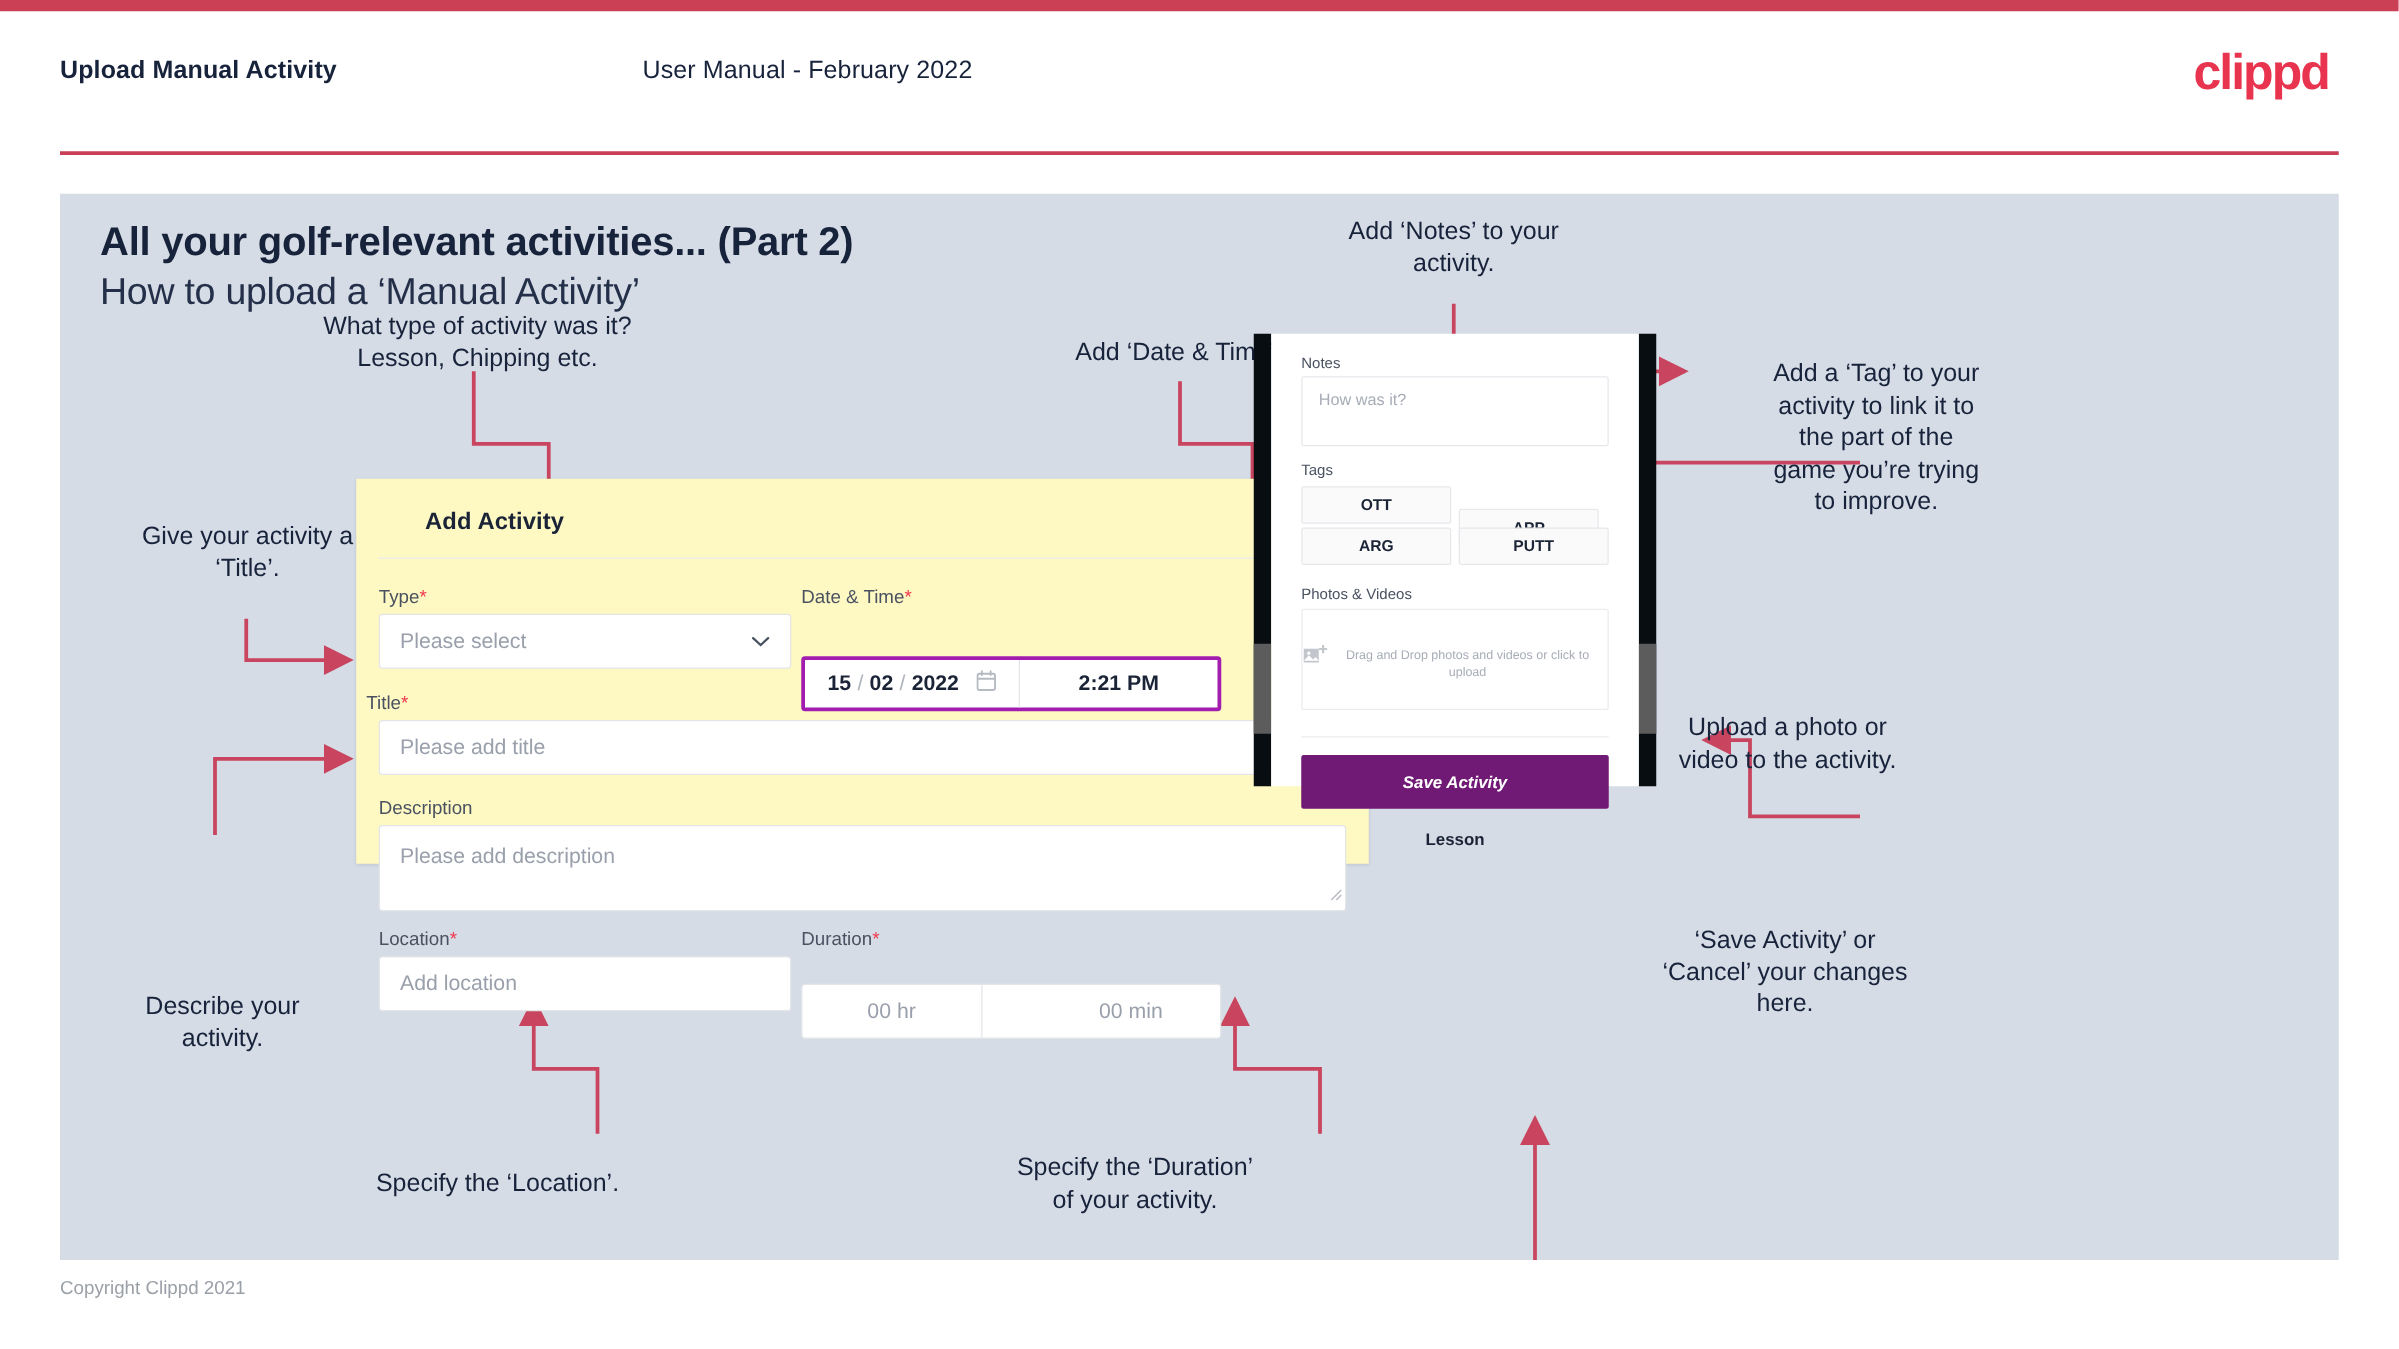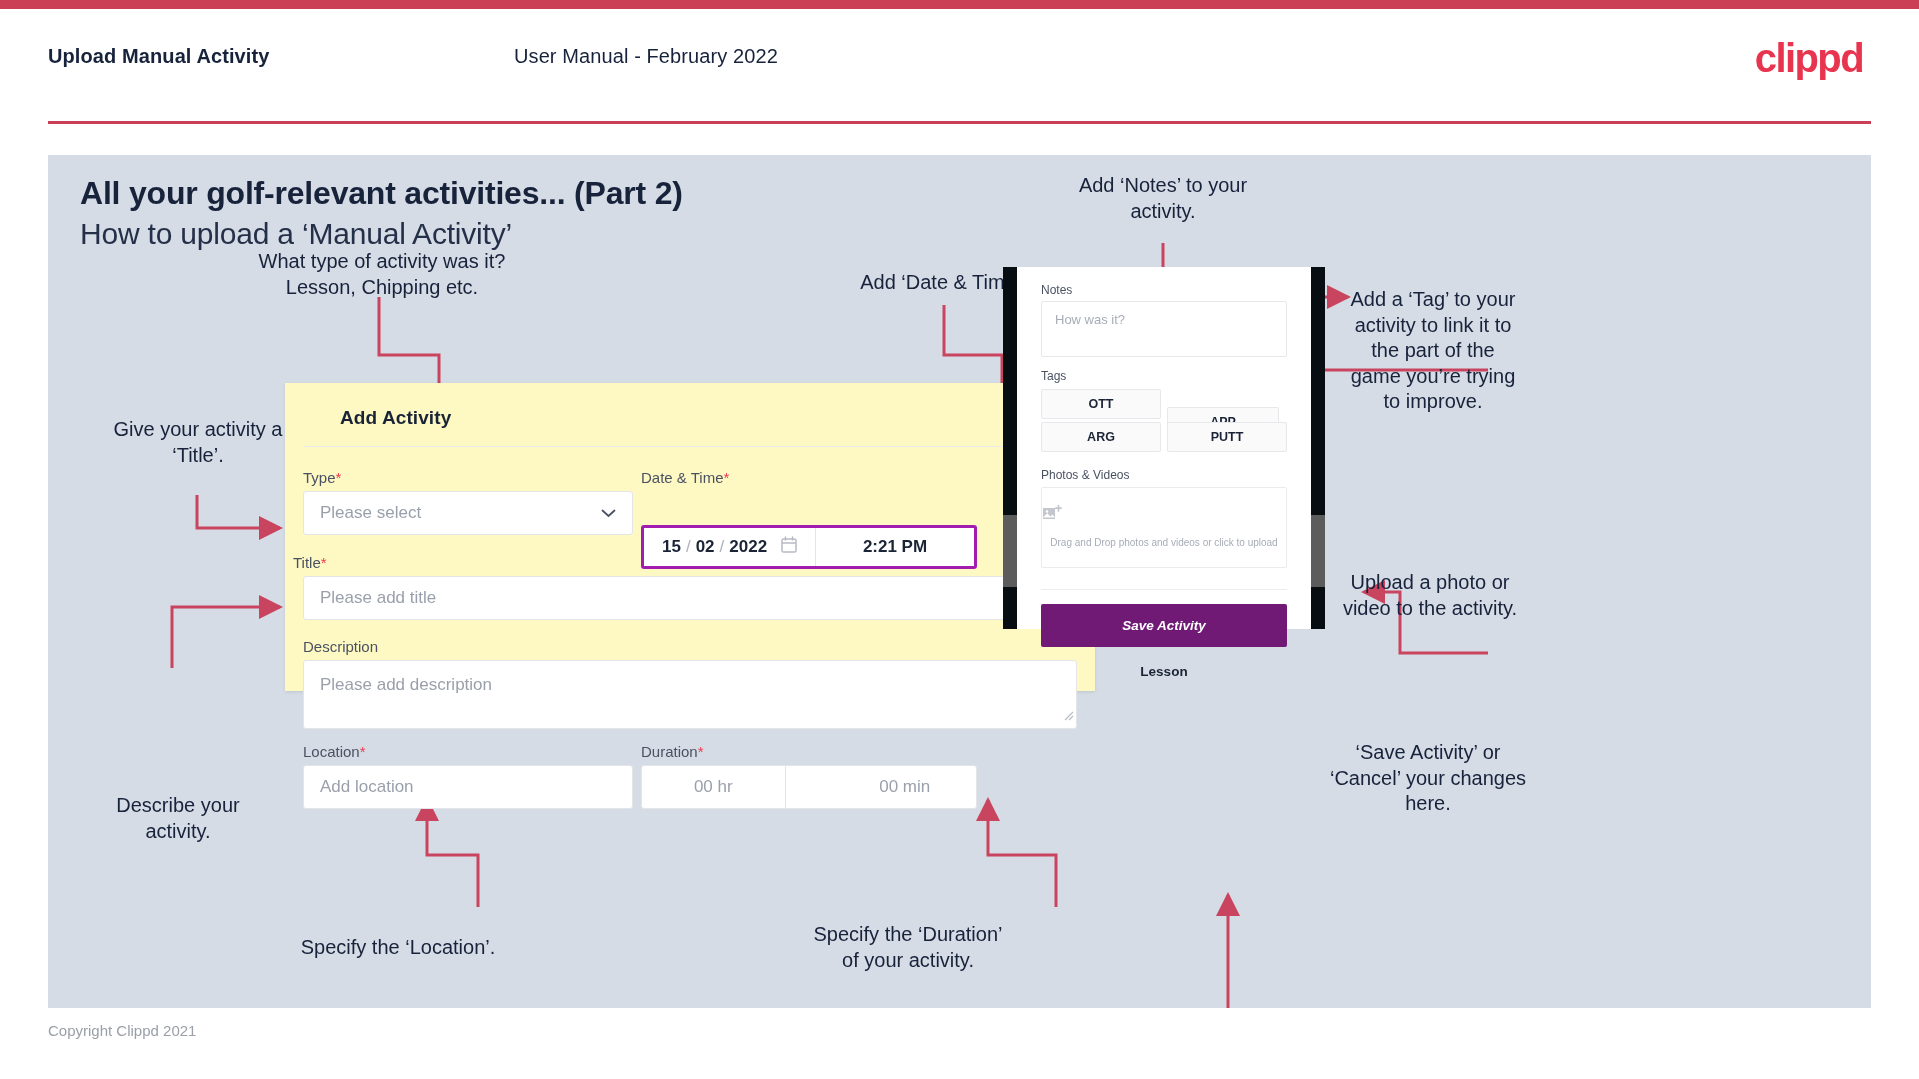--- a/index.html
+++ b/index.html
@@ -171,21 +171,21 @@
     font-size: 13px; color: #a7acb6; padding: 10px 13px; border-radius: 2px;
   }
   .ph-tag {
     position: absolute; border: 1px solid #e6e8ec; background: #fafafa;
     display: flex; align-items: center; justify-content: center;
     font-size: 12.5px; font-weight: 700; color: #1b2437; border-radius: 2px;
     cursor: pointer;
   }
   .ph-drop {
     position: absolute; border: 1px solid #e9ebef; background: #fff;
-    display: flex; flex-direction: column; justify-content: center;
+    display: flex; align-items: center; justify-content: center;
     border-radius: 2px; cursor: pointer;
   }
   .ph-drop-txt {
     font-size: 10px; color: #a7acb6; text-align: center; line-height: 1.45; margin-top: 9px;
   }
   .ph-rule { position: absolute; height: 1px; background: #ececee; }
   .ph-save {
     position: absolute; background: #701a75; color: #fff;
     display: flex; align-items: center; justify-content: center;
     font-size: 13.5px; font-weight: 700; border-radius: 2px; cursor: pointer; font-style: italic;
@@ -262,21 +262,21 @@
     </div>
     <div class="note" style="left:190px; top:780px; width:320px;">
       Specify the ‘Location’.
     </div>
     <div class="note" style="left:700px; top:767px; width:320px;">
       Specify the ‘Duration’<br>of your activity.
     </div>
     <div class="note" style="left:965px; top:18px; width:300px;">
       Add ‘Notes’ to your<br>activity.
     </div>
-    <div class="note" style="left:1270px; top:132px; width:230px;">
+    <div class="note" style="left:1338px; top:132px; width:230px;">
       Add a ‘Tag’ to your<br>activity to link it to<br>the part of the<br>game you’re trying<br>to improve.
     </div>
     <div class="note" style="left:1240px; top:585px; width:280px;">
       ‘Save Activity’ or<br>‘Cancel’ your changes<br>here.
     </div>
     <div class="note" style="left:1262px; top:415px; width:240px;">
       Upload a photo or<br>video to the activity.
     </div>
 
     <div class="dialog">
@@ -346,21 +346,21 @@
       <div class="fld-label" style="left:18px; top:360px;">
         <span>Location</span><span class="req">*</span>
       </div>
       <div class="input" style="left:18px; top:382px; width:330px; height:44px;">
         <span>Add location</span>
       </div>
 
       <div class="fld-label" style="left:356px; top:360px;">
         <span>Duration</span><span class="req">*</span>
       </div>
-      <div class="dur-wrap" style="left:356px; top:382px; width:336px; height:44px;gap:48px;">
+      <div class="dur-wrap" style="left:356px; top:404px; width:336px; height:44px;gap:48px;">
         <div class="dur-cell first">00 hr</div>
         <div class="dur-cell">00 min</div>
       </div>
 
     </div>
 
     <div class="phone">
       <div class="phone-bezel-l">
         <div class="bezel-grey"></div>
       </div>

